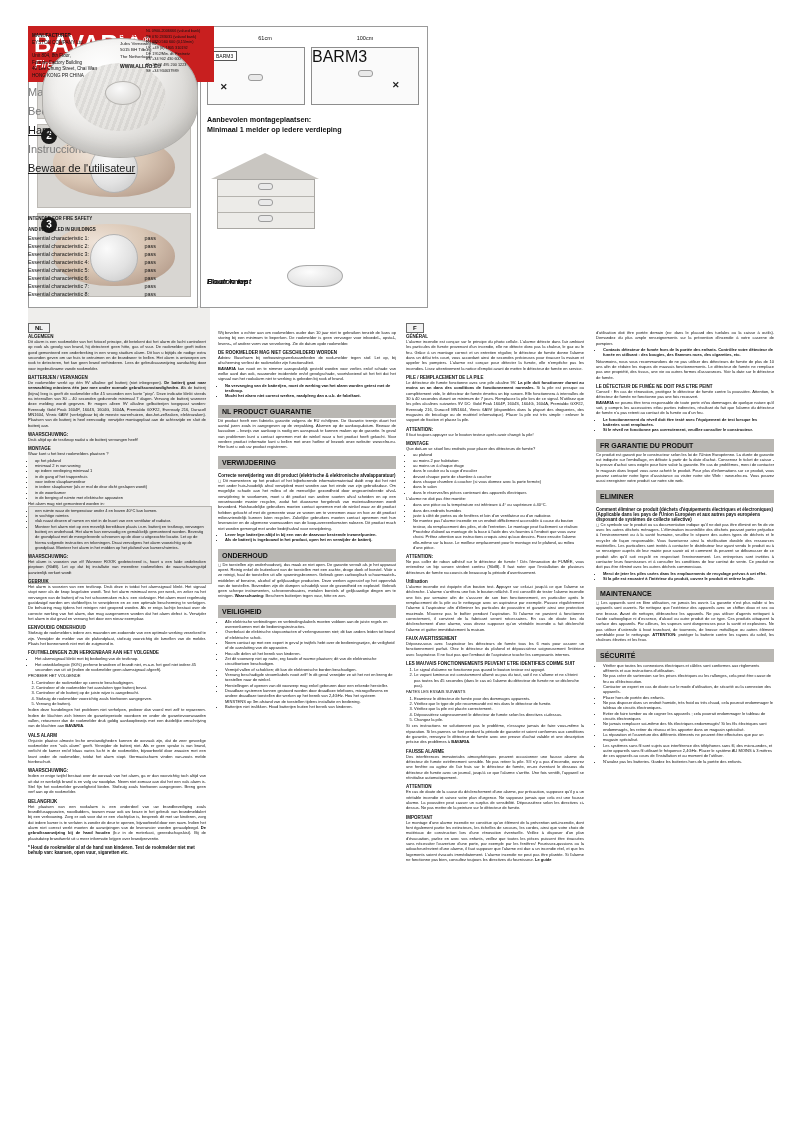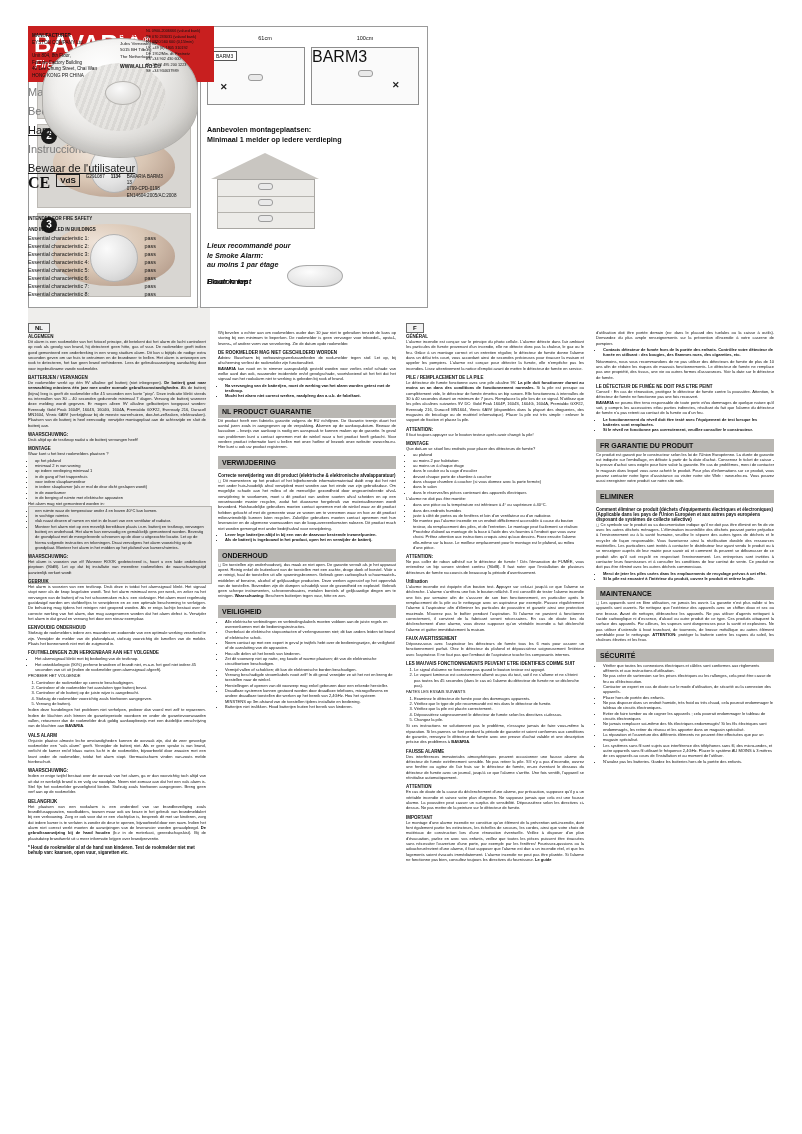--- a/index.html
+++ b/index.html
@@ -26,21 +26,21 @@
 
   
   .pB{left:172px;top:0;width:226px;height:280px;}
   .diagTop{position:absolute;left:6px;top:6px;width:214px;height:78px;}
   .ceilbox{position:absolute;left:0;top:14px;width:96px;height:56px;border:1px solid #8d8d8d;background:#fafafa;}
   .ceilbox .lbl{position:absolute;left:4px;top:3px;font-size:5px;border:1px solid #555;padding:1px 3px;background:#fff;}
   .arrowrow{position:absolute;left:0;top:2px;width:96px;font-size:5.5px;text-align:center;}
   .ceilbox2{position:absolute;left:104px;top:14px;width:106px;height:56px;border:1px solid #8d8d8d;background:#fafafa;}
   .mini-det{position:absolute;width:13px;height:5px;border-radius:3px;background:#e9e9e9;border:1px solid #9c9c9c;}
   .xmark{position:absolute;font-size:9px;color:#222;font-weight:bold;}
-  .txtNL{position:absolute;left:6px;top:98px;width:214px;font-size:7.2px;font-weight:bold;line-height:1.35;}
+  .txtNL{position:absolute;left:6px;top:88px;width:214px;font-size:7.2px;font-weight:bold;line-height:1.35;}
   .houseimg{position:absolute;left:6px;top:120px;width:120px;height:86px;}
   .house-roof{position:absolute;left:4px;top:6px;width:0;height:0;border-left:54px solid transparent;border-right:54px solid transparent;border-bottom:26px solid #c9c6c1;}
   .house-body{position:absolute;left:10px;top:32px;width:96px;height:48px;background:#ecebe8;border:1px solid #a9a7a3;}
   .house-body .fl{position:absolute;left:0;width:100%;height:1px;background:#b5b3ae;}
   .txtFR{position:absolute;left:6px;top:214px;width:214px;font-size:7.2px;font-weight:bold;line-height:1.35;font-style:italic;}
   .testknop{position:absolute;left:6px;top:250px;width:214px;font-size:8px;font-weight:bold;}
   .testknop .sub{font-style:italic;font-weight:bold;}
   .testdet{position:absolute;left:86px;top:238px;width:54px;height:20px;border-radius:50%/70%;
     background:radial-gradient(ellipse at 40% 30%,#fdfdfd,#d7d7d7);border:1px solid #a9a9a9;}
 
@@ -143,51 +143,38 @@
       <div class="houseimg">
         <div class="house-roof"></div>
         <div class="house-body">
           <div class="fl" style="top:16px"></div>
             <div class="fl" style="top:32px"></div>
           <div class="mini-det" style="left:40px;top:3px;"></div>
           <div class="mini-det" style="left:40px;top:19px;"></div>
           <div class="mini-det" style="left:40px;top:35px;"></div>
         </div>
       </div>
-      <div class="txtFR" style="white-space:pre-line">Lieux recommandé pour
-le Smoke Alarm:
-au moins 1 par étage</div>
       <div class="testdet"></div>
       <div class="testknop">
         <span>Floor knop</span><br>
         <span class="sub">Bouton test</span>
       </div>
     </div>
 
     <div class="pC">
       <div class="brandbox">
         <div class="bname"><span>BAVARIA</span><sup>®</sup></div>
         <div class="bsub">Fire Fighting Solutions</div>
       </div>
       <div class="titles">
         <div>Manual</div>
         <div>Bedienungsanleitung</div>
         <div class="dark">Handleiding</div>
         <div>Instrucciones de uso</div>
         <div class="dark">Bewaar de l'utilisateur</div>
-      </div>
-      <div class="certrow">
-        <span class="ce">CE</span>
-        <span class="vds">VdS</span>
-        <span class="certtxt">G291087</span>
-        <span class="certtxt" style="font-weight:bold">1134</span>
-        <span class="certtxt" style="white-space:pre-line">BAVARIA BARM3
-13
-0799-CPD-0198
-EN14604:2005/AC:2008</span>
       </div>
       <div class="intend">
         <div class="hd">INTENDED FOR FIRE SAFETY</div>
         <div class="hd">AND INSTALLED IN BUILDINGS</div>
         <div id="ess-rows">
             <div class="essrow">
               <span>Essential characteristic  1:</span>
               <span>pass</span>
             </div>
             <div class="essrow">

